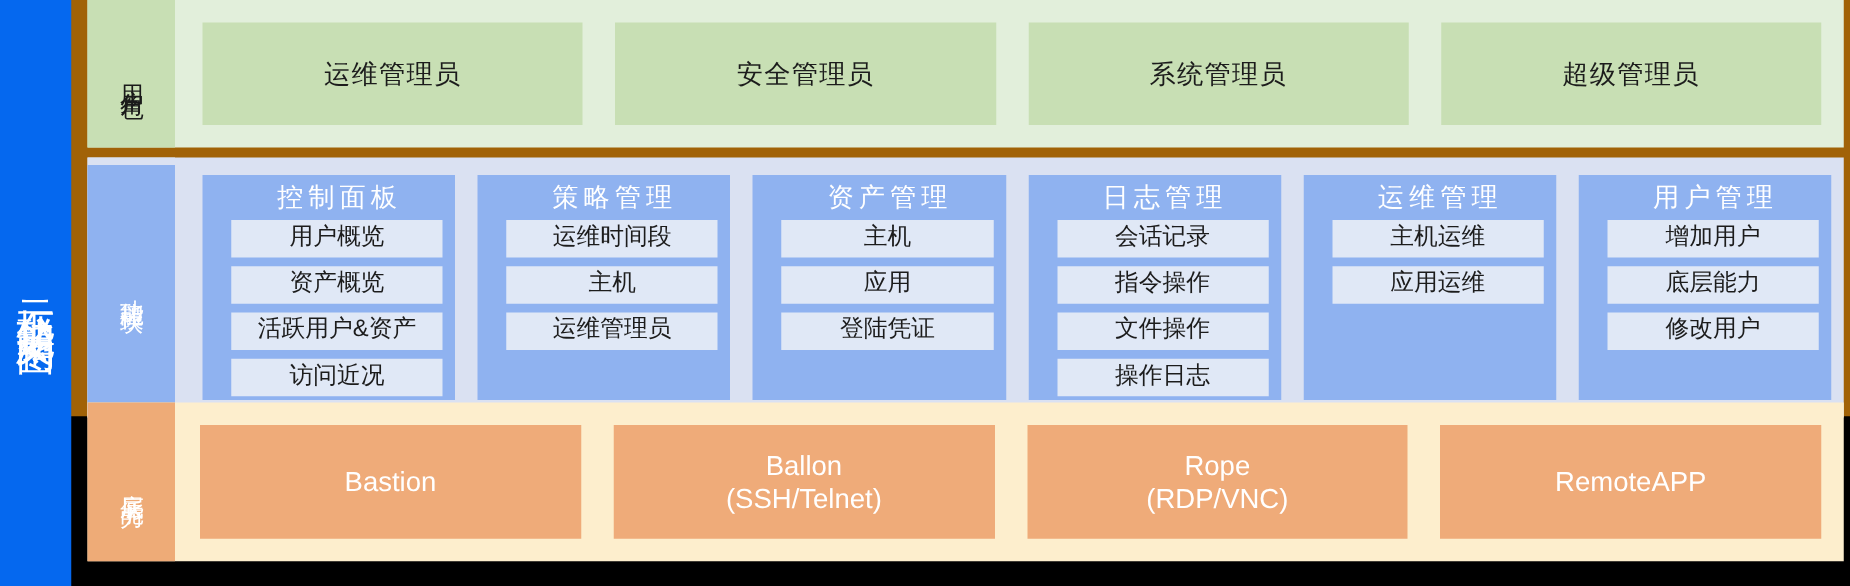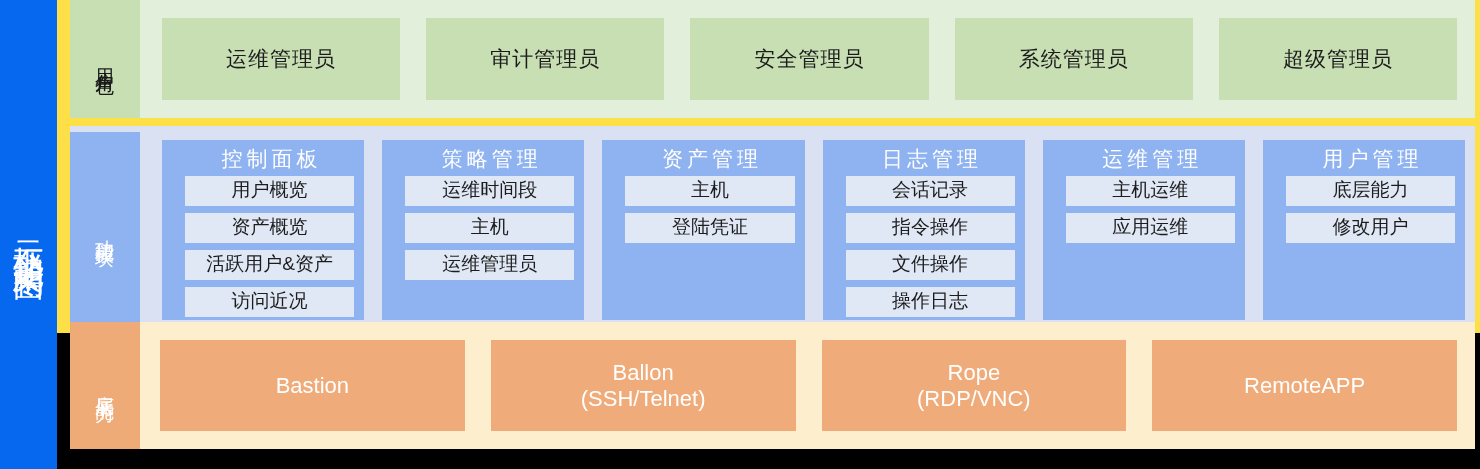--- a/index.html
+++ b/index.html
@@ -5,21 +5,21 @@
   * { box-sizing: border-box; margin: 0; padding: 0; }
   html, body {
     width: 1480px; height: 469px;
     background: #000000;
     font-family: "Liberation Sans", "DejaVu Sans", sans-serif;
     overflow: hidden;
   }
   #root {
     position: relative;
     width: 1480px; height: 333px;
-    background: #fde047;
+    background: #a16207;
   }
 
   
   .title-bar {
     position: absolute;
     left: 0; top: 0;
     width: 57px; height: 469px;
     background: #0568ef;
     display: flex;
     align-items: center;
@@ -169,21 +169,20 @@
   <div class="title-bar">
     <div class="vtext">云枢功能架构图</div>
   </div>
 
   <div class="band band-roles">
     <div class="band-label label-roles">
       <div class="lbl">用户角色</div>
     </div>
     <div class="band-content roles-content">
       <div class="role-box">运维管理员</div>
-      <div class="role-box">审计管理员</div>
       <div class="role-box">安全管理员</div>
       <div class="role-box">系统管理员</div>
       <div class="role-box">超级管理员</div>
     </div>
   </div>
 
   <div class="band band-modules">
     <div class="band-label label-modules">
       <div class="inner">
         <div class="lbl">功能模块</div>
@@ -207,20 +206,21 @@
           <div class="module-item">运维时间段</div>
           <div class="module-item">主机</div>
           <div class="module-item">运维管理员</div>
         </div>
       </div>
 
       <div class="module-col">
         <div class="module-title">资产管理</div>
         <div class="module-items">
           <div class="module-item">主机</div>
+          <div class="module-item">应用</div>
           <div class="module-item">登陆凭证</div>
         </div>
       </div>
 
       <div class="module-col">
         <div class="module-title">日志管理</div>
         <div class="module-items">
           <div class="module-item">会话记录</div>
           <div class="module-item">指令操作</div>
           <div class="module-item">文件操作</div>
@@ -232,20 +232,21 @@
         <div class="module-title">运维管理</div>
         <div class="module-items">
           <div class="module-item">主机运维</div>
           <div class="module-item">应用运维</div>
         </div>
       </div>
 
       <div class="module-col">
         <div class="module-title">用户管理</div>
         <div class="module-items">
+          <div class="module-item">增加用户</div>
           <div class="module-item">底层能力</div>
           <div class="module-item">修改用户</div>
         </div>
       </div>
 
     </div>
   </div>
 
   <div class="band band-bottom">
     <div class="band-label label-bottom">

